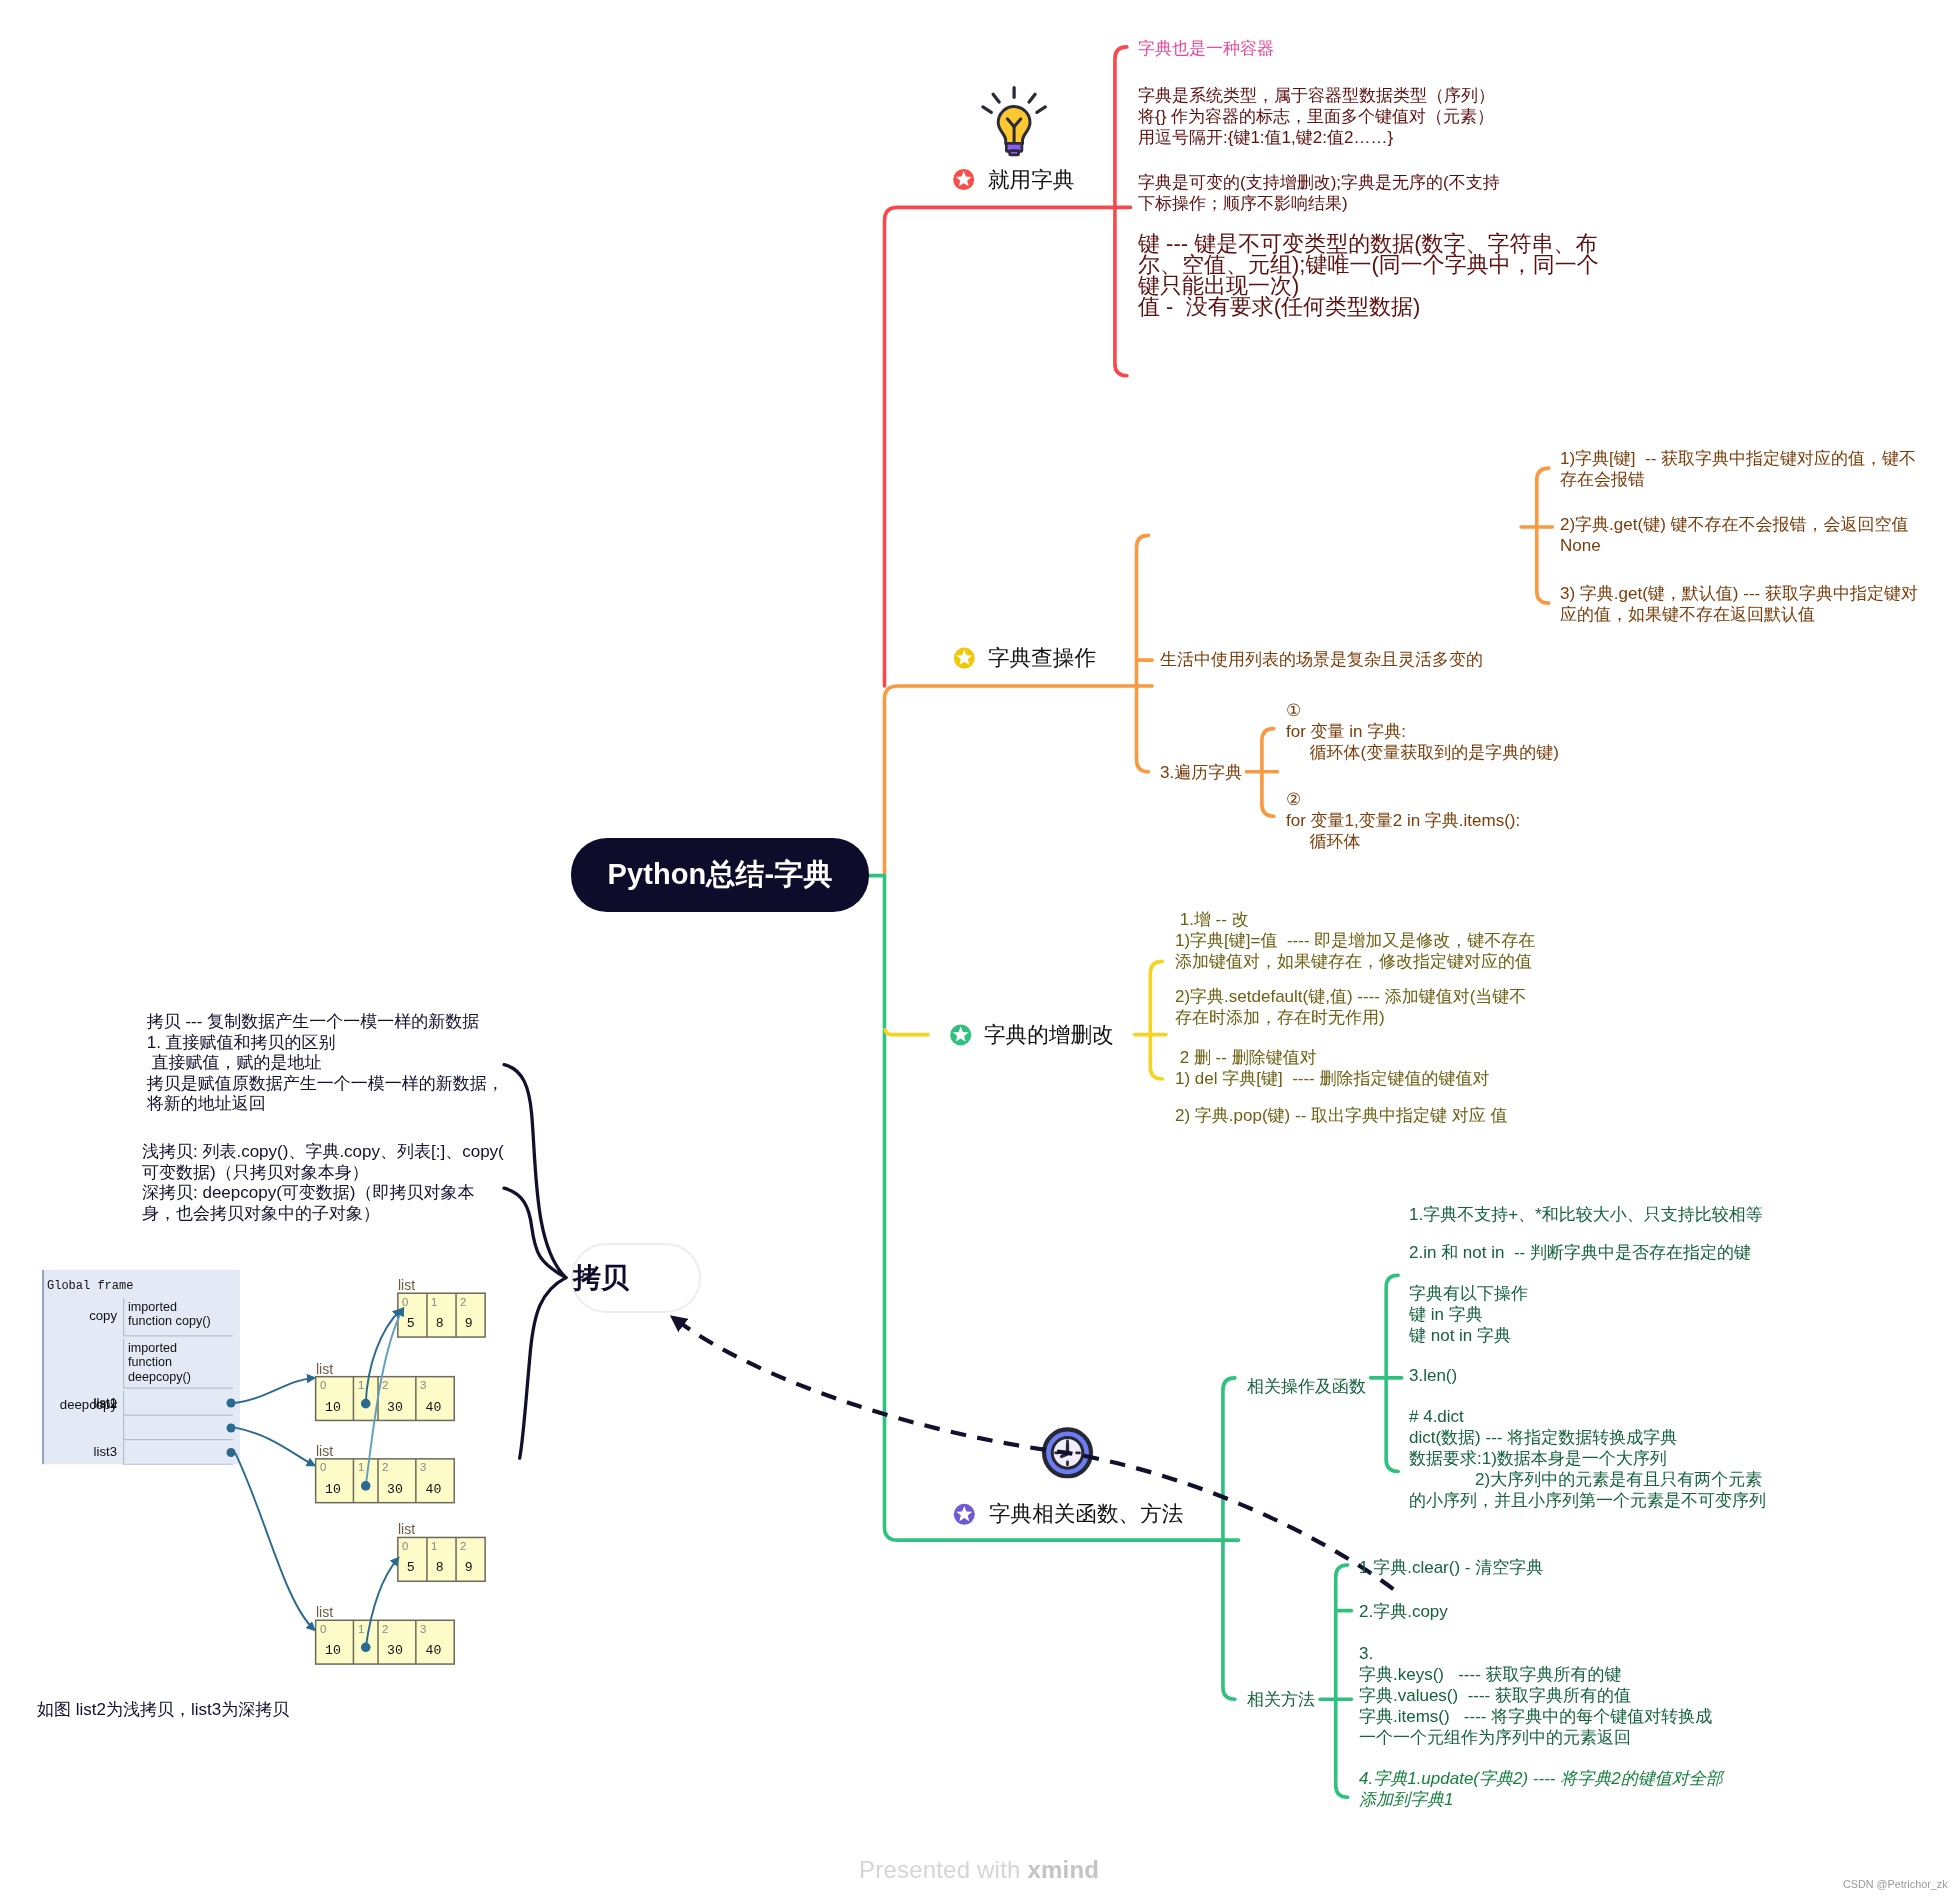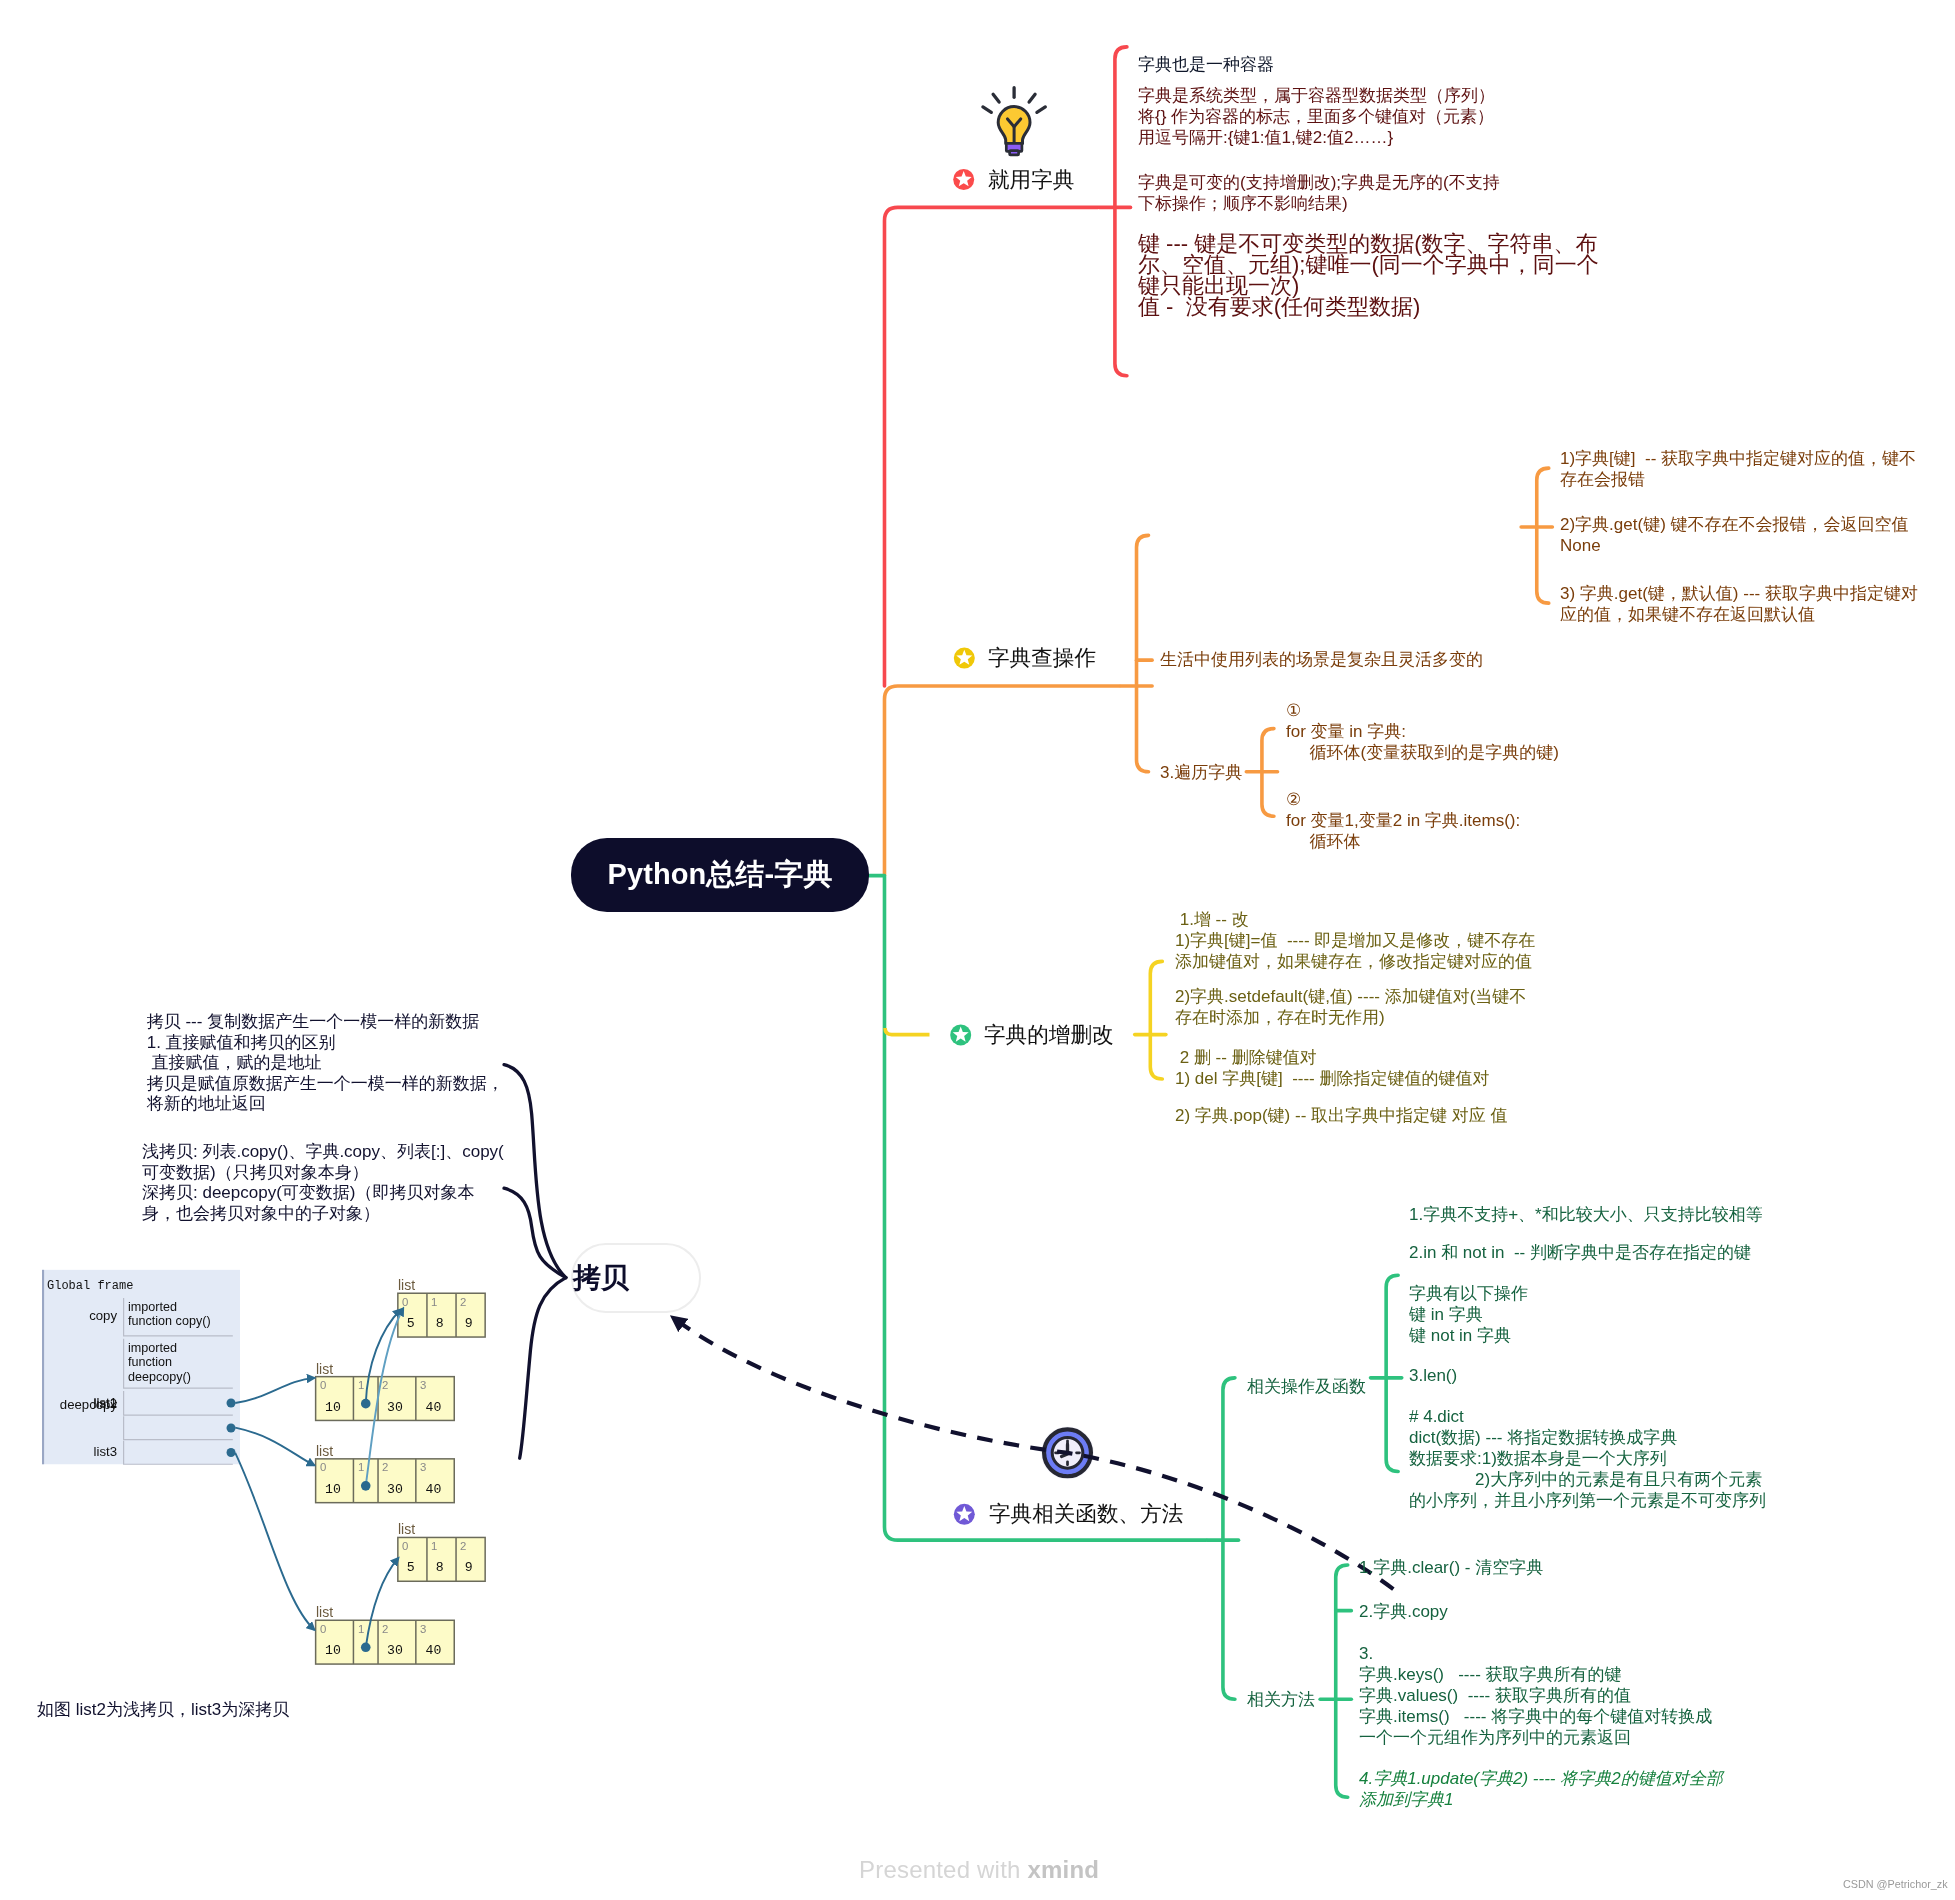--- a/index.html
+++ b/index.html
@@ -136,21 +136,21 @@
         <path d="M 1690.0 211.0 l 0 28" fill="none" stroke="#2a2d37" stroke-width="5"></path>
         <rect x="1677.0" y="239.0" width="26" height="13" rx="1.5" fill="#8b5cf6" stroke="#2a2d37" stroke-width="4.5"></rect>
         <rect x="1682.5" y="251.0" width="15" height="7" rx="1.5" fill="#8b5cf6" stroke="#2a2d37" stroke-width="4.5"></rect>
         <path d="M 1690.0 162.0 l 0 -16" stroke="#2a2d37" stroke-width="5.5" stroke-linecap="round"></path>
         <path d="M 1665.0 170.0 l -10 -13" stroke="#2a2d37" stroke-width="5.5" stroke-linecap="round"></path>
         <path d="M 1715.0 170.0 l 10 -13" stroke="#2a2d37" stroke-width="5.5" stroke-linecap="round"></path>
         <path d="M 1652.0 187.0 l -14 -9" stroke="#2a2d37" stroke-width="5.5" stroke-linecap="round"></path>
         <path d="M 1728.0 187.0 l 14 -9" stroke="#2a2d37" stroke-width="5.5" stroke-linecap="round"></path>
       </g>
 </svg>
-<div class="txt" style="left:1138px;top:54px;color:#0f172a;font-size:17px;line-height:21px;">字典也是一种容器</div>
+<div class="txt" style="left:1138px;top:38px;color:#ec4899;font-size:17px;line-height:21px;">字典也是一种容器</div>
 <div class="txt" style="left:1138px;top:85px;color:#5c1010;font-size:17px;line-height:21px;">字典是系统类型，属于容器型数据类型（序列）
 将{} 作为容器的标志，里面多个键值对（元素）
 用逗号隔开:{键1:值1,键2:值2……}</div>
 <div class="txt" style="left:1138px;top:172px;color:#5c1010;font-size:17px;line-height:21px;">字典是可变的(支持增删改);字典是无序的(不支持
 下标操作；顺序不影响结果)</div>
 <div class="txt" style="left:1138px;top:233px;color:#5c1010;font-size:22px;line-height:21px;">键 --- 键是不可变类型的数据(数字、字符串、布
 尔、空值、元组);键唯一(同一个字典中，同一个
 键只能出现一次)
 值 -  没有要求(任何类型数据)</div>
 <div class="txt" style="left:1560px;top:448px;color:#7a3d0a;font-size:17px;line-height:21px;">1)字典[键]  -- 获取字典中指定键对应的值，键不

